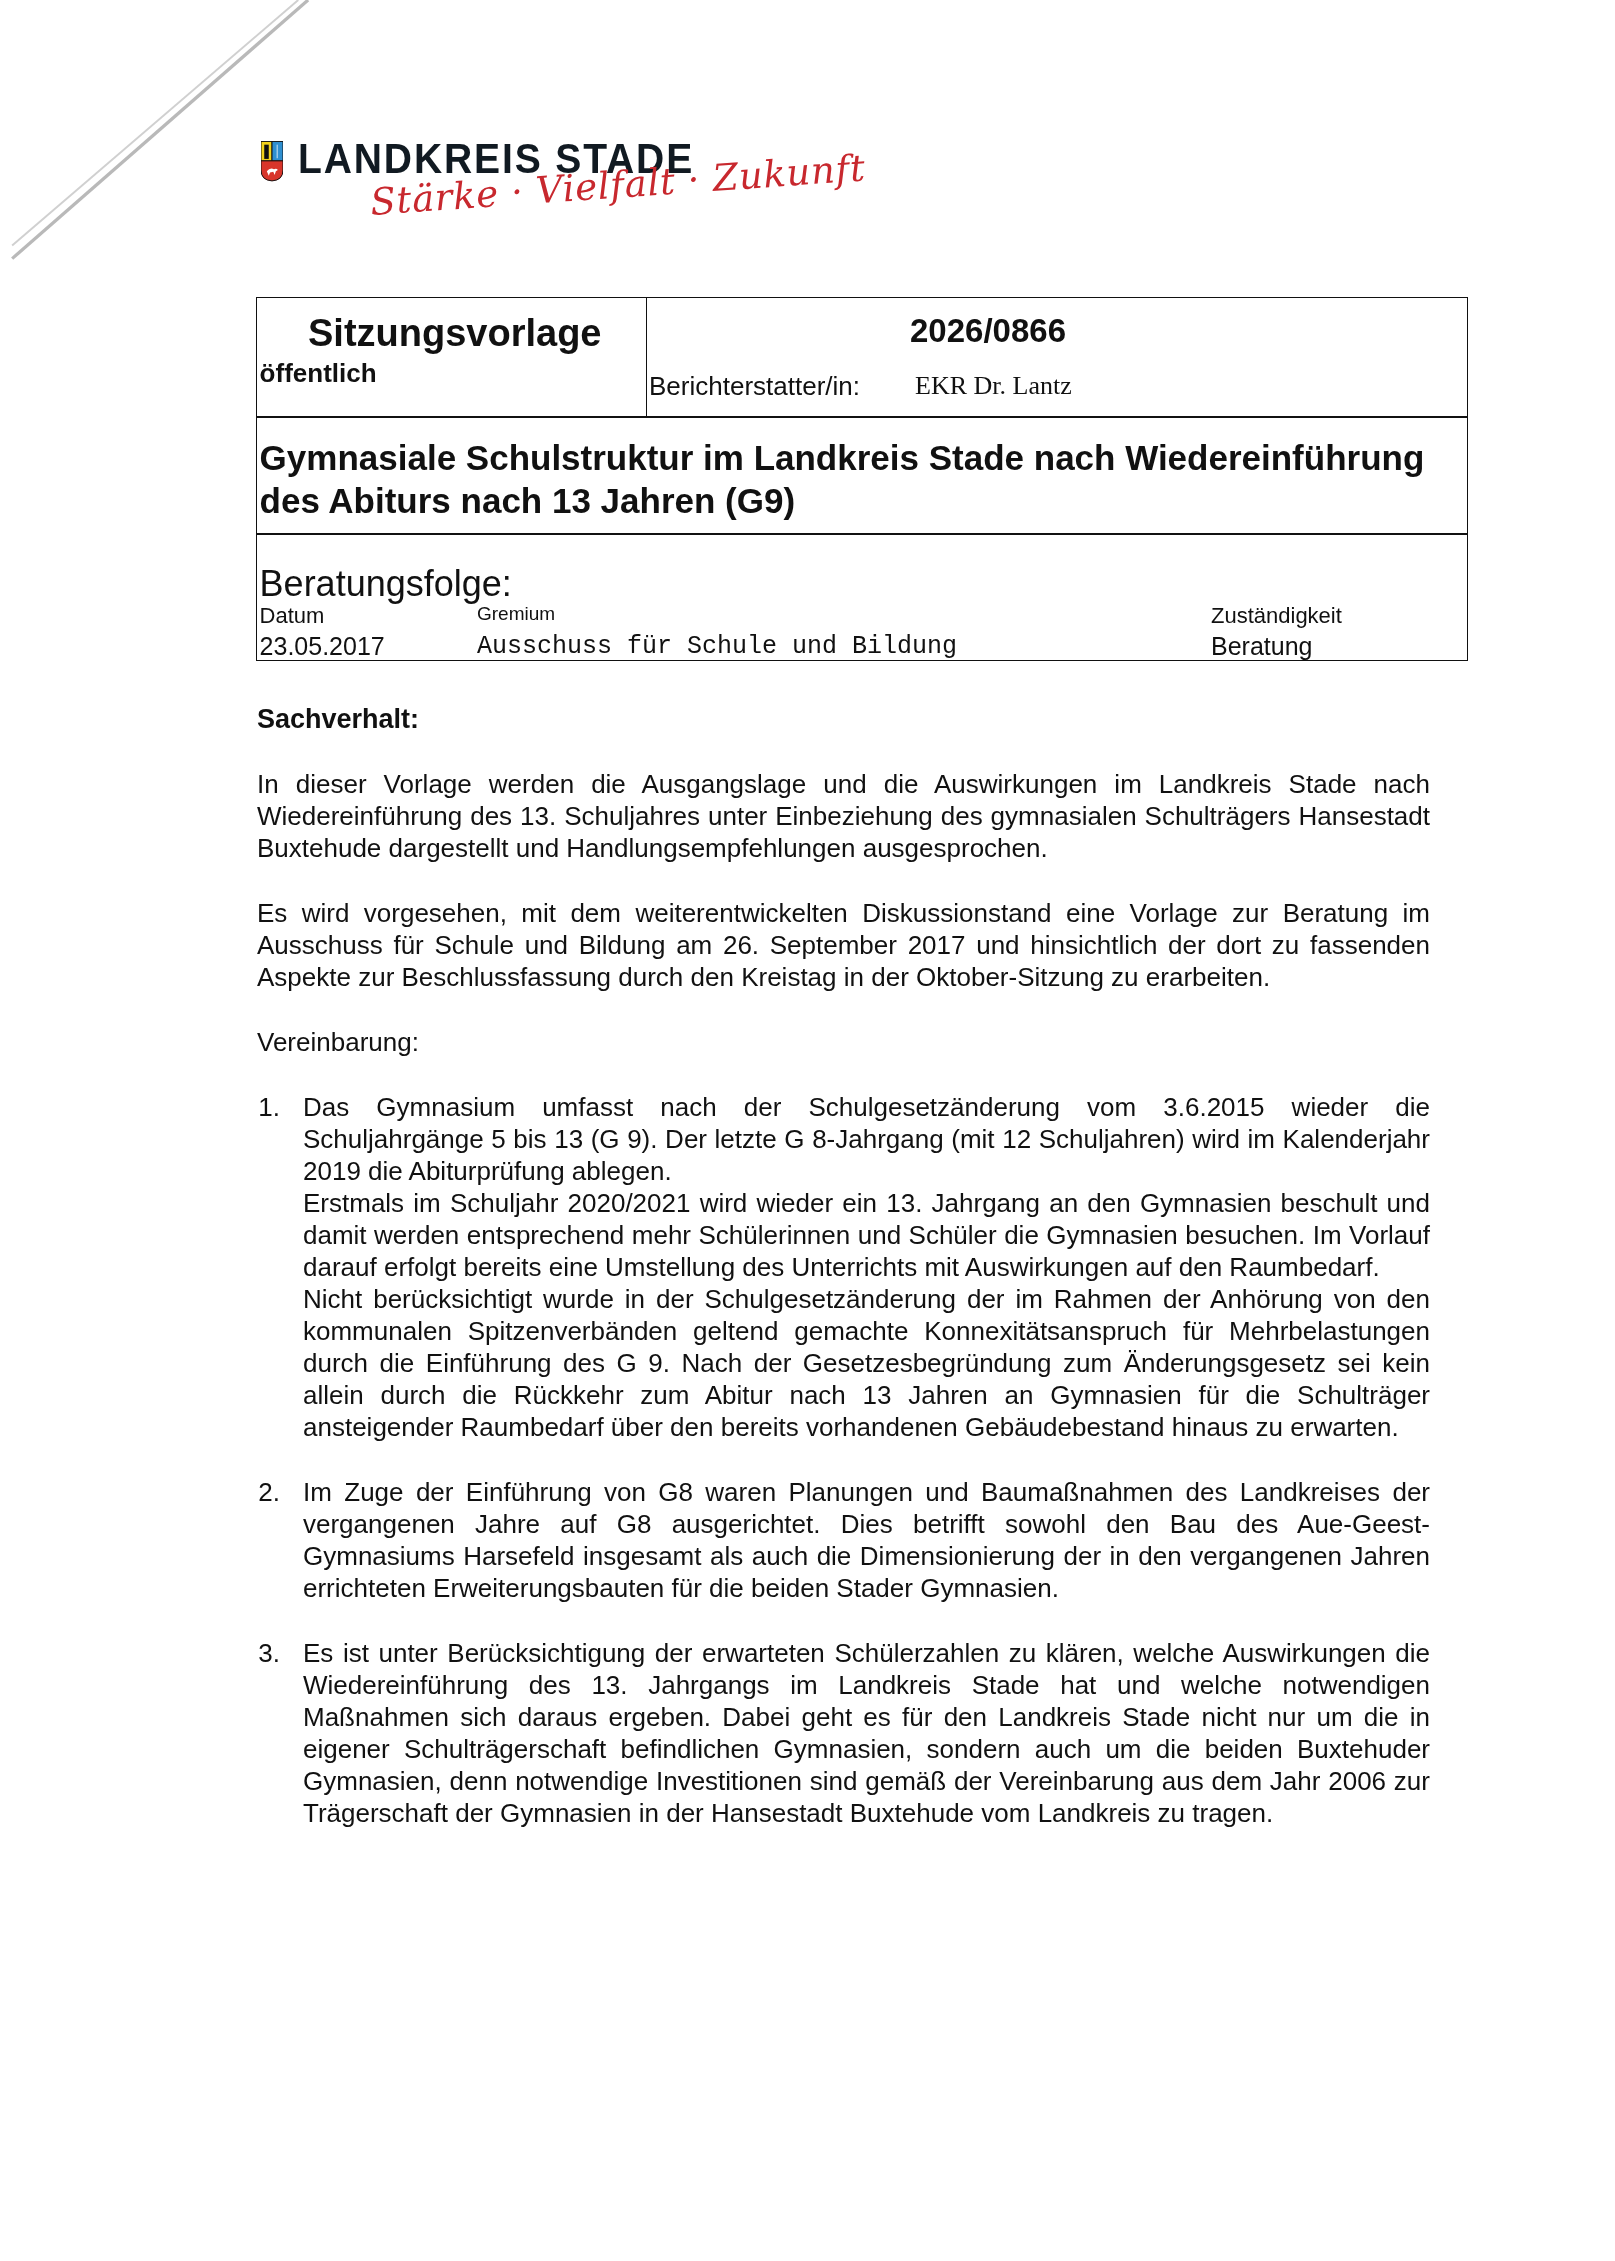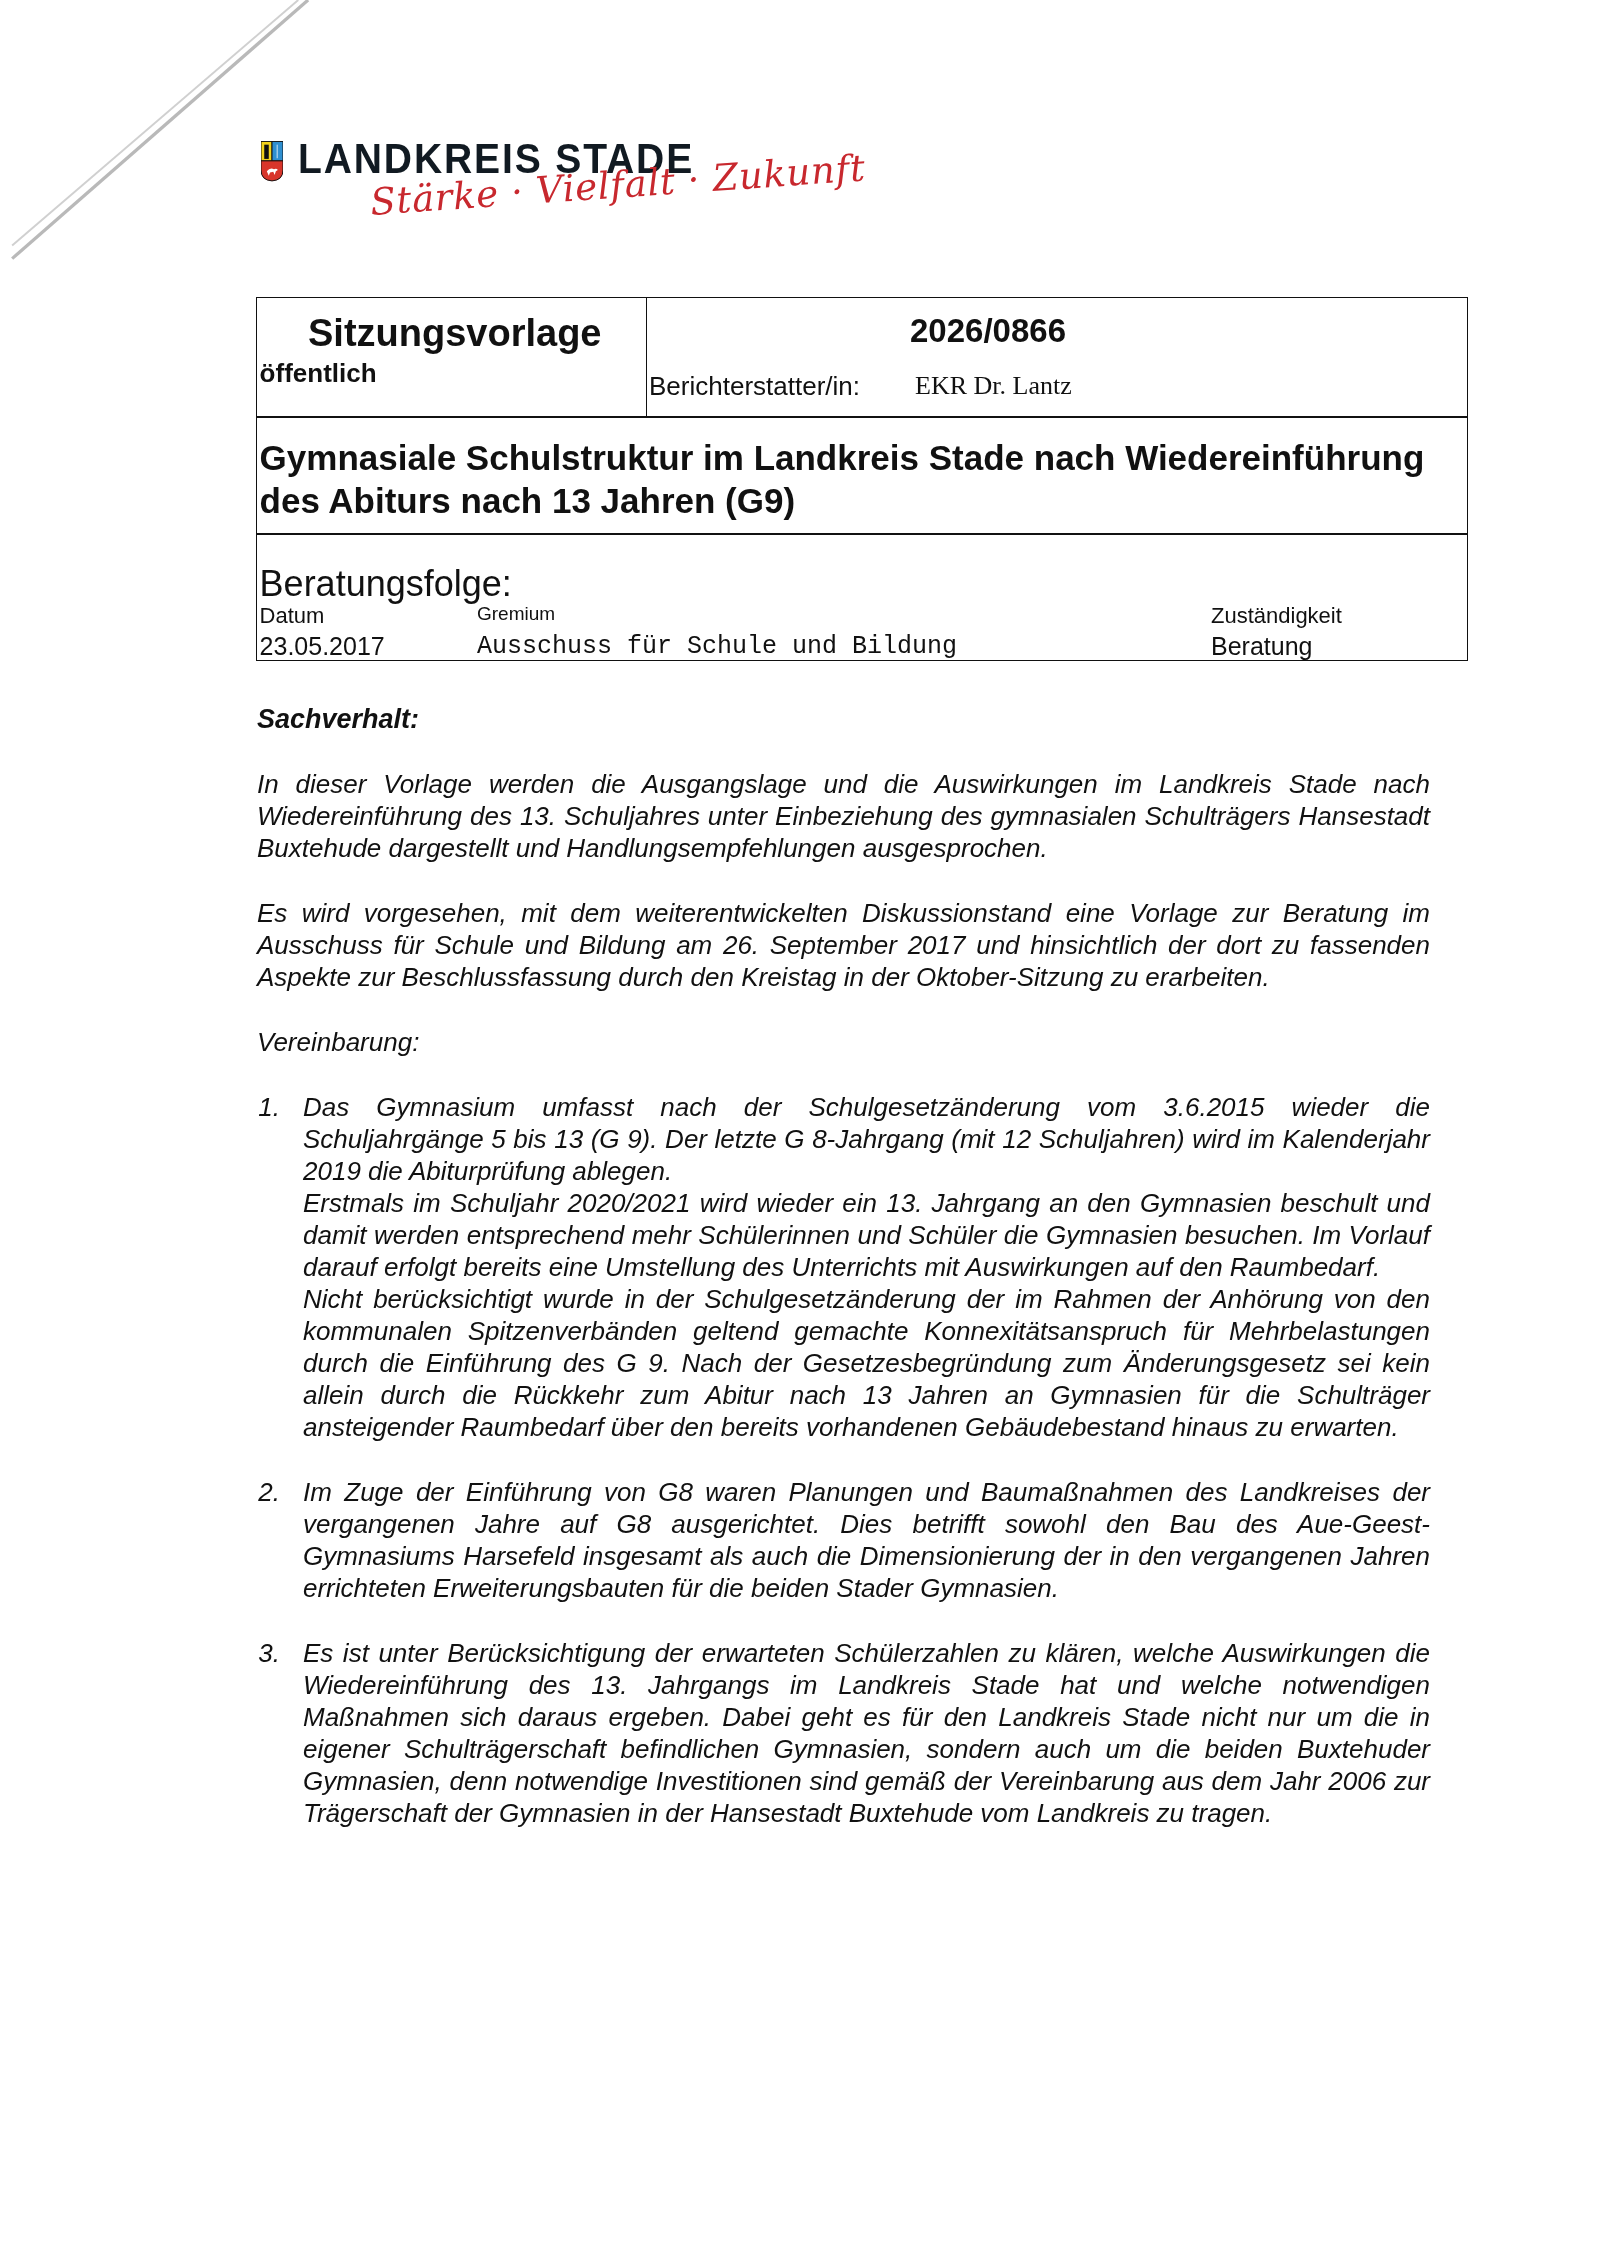--- a/index.html
+++ b/index.html
@@ -37,21 +37,21 @@
   }
   .row3 { position: relative; height: 125px; }
   .consult-label { position: absolute; left: 2.6px; top: 27.5px; font-size: 36px; }
   .col-date { position: absolute; left: 2.6px; top: 68px; font-size: 22px; }
   .col-body { position: absolute; left: 220px; top: 68px; font-size: 19px; }
   .col-resp { position: absolute; left: 954px; top: 68px; font-size: 22px; }
   .val-date { position: absolute; left: 2.6px; top: 97px; font-size: 25px; }
   .val-body { position: absolute; left: 220px; top: 97px; font-size: 25px; font-family: Liberation Mono, monospace; }
   .val-resp { position: absolute; left: 954px; top: 97px; font-size: 25px; }
   
-  .content { position: absolute; left: 257px; top: 703px; width: 1173px; font-size: 26px; line-height: 32px; font-style: italic; }
+  .content { position: absolute; left: 257px; top: 703px; width: 1173px; font-size: 26px; line-height: 32px; }
   .content p { margin: 0; text-align: justify; }
   .section-heading { font-weight: 700; font-size: 27px; margin-bottom: 33px !important; }
   .para { margin-bottom: 33px !important; }
   .subheading { margin-bottom: 33px !important; }
   ol { margin: 0; padding: 0; list-style: none; }
   li { position: relative; padding-left: 46px; margin-bottom: 33px; }
   li .num { position: absolute; left: 1.3px; top: 0; }
   li p + p { margin-top: 33px; }
 </style>
 </head>

